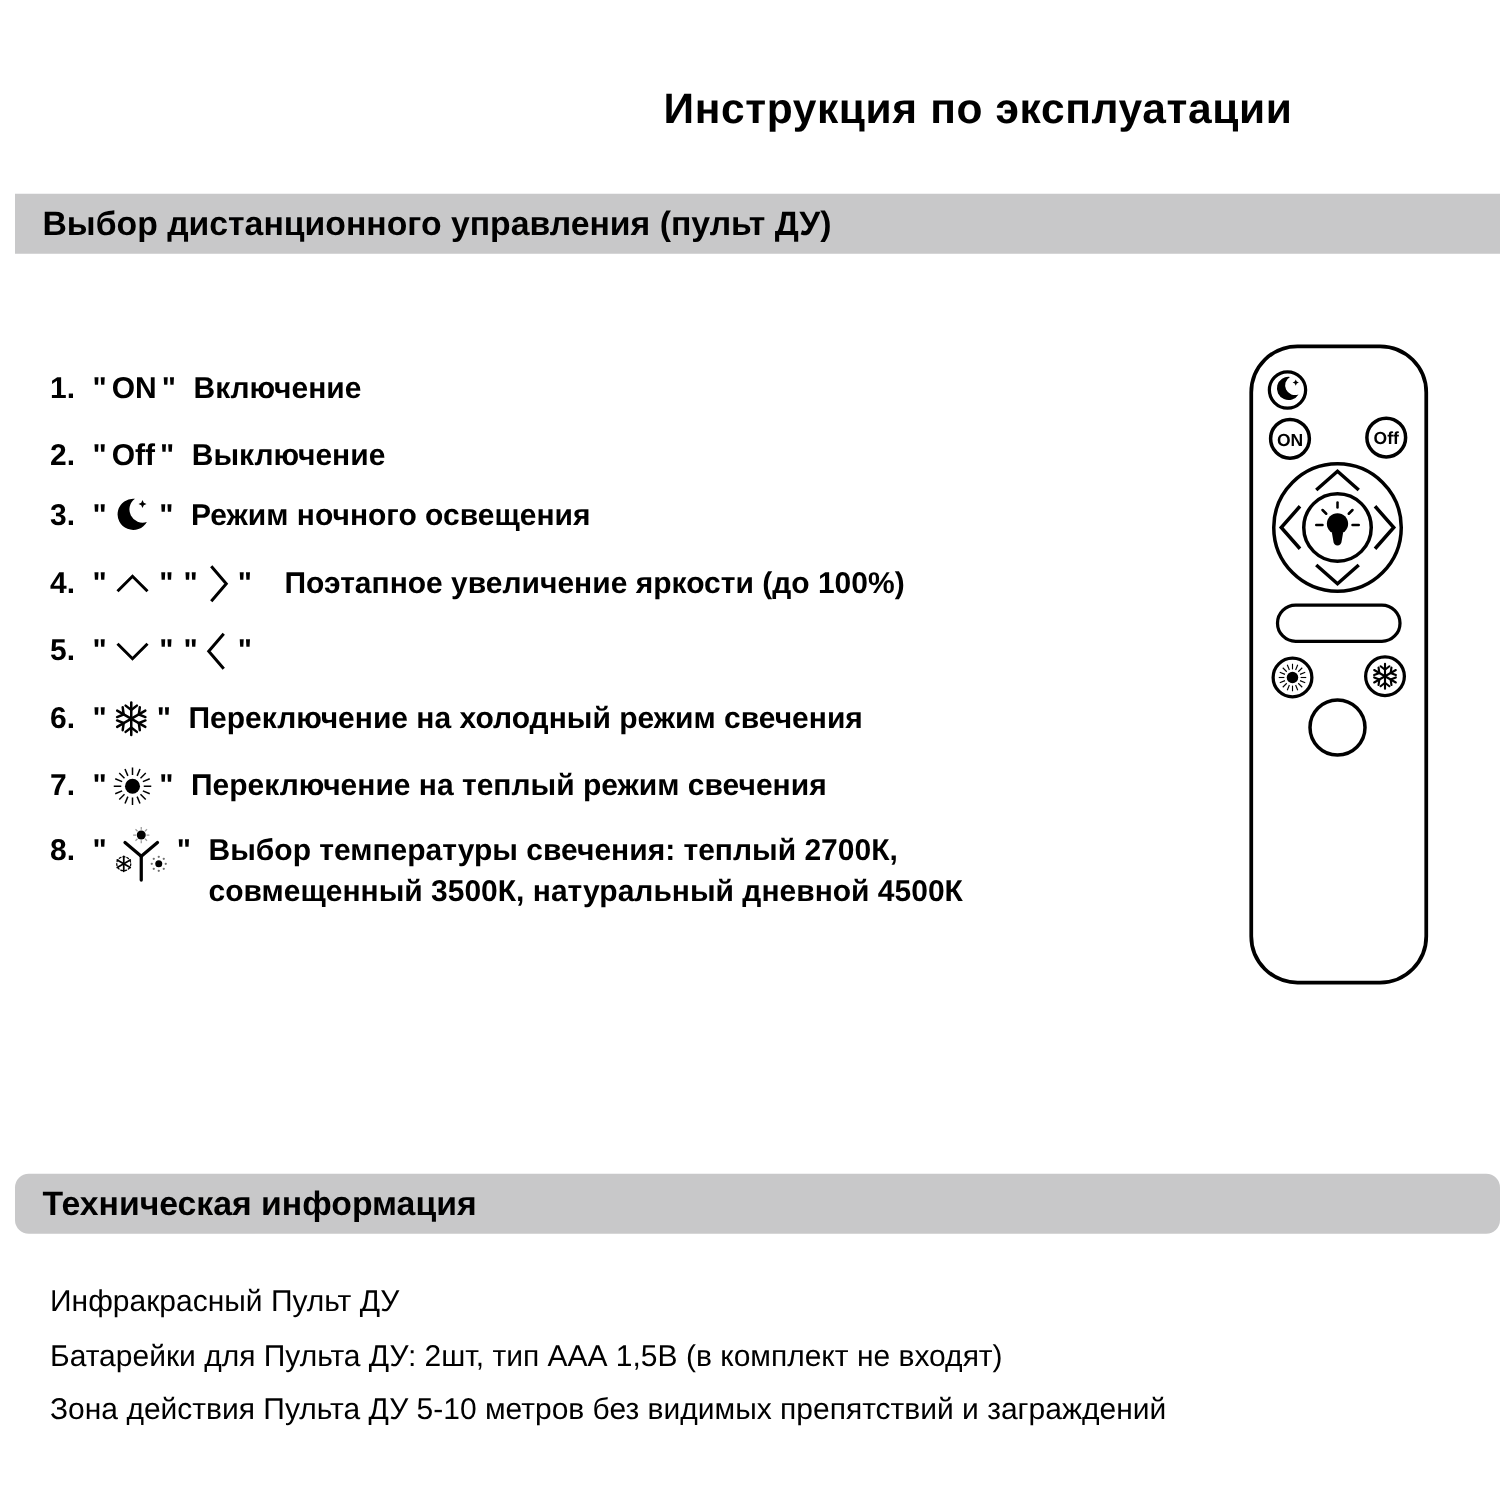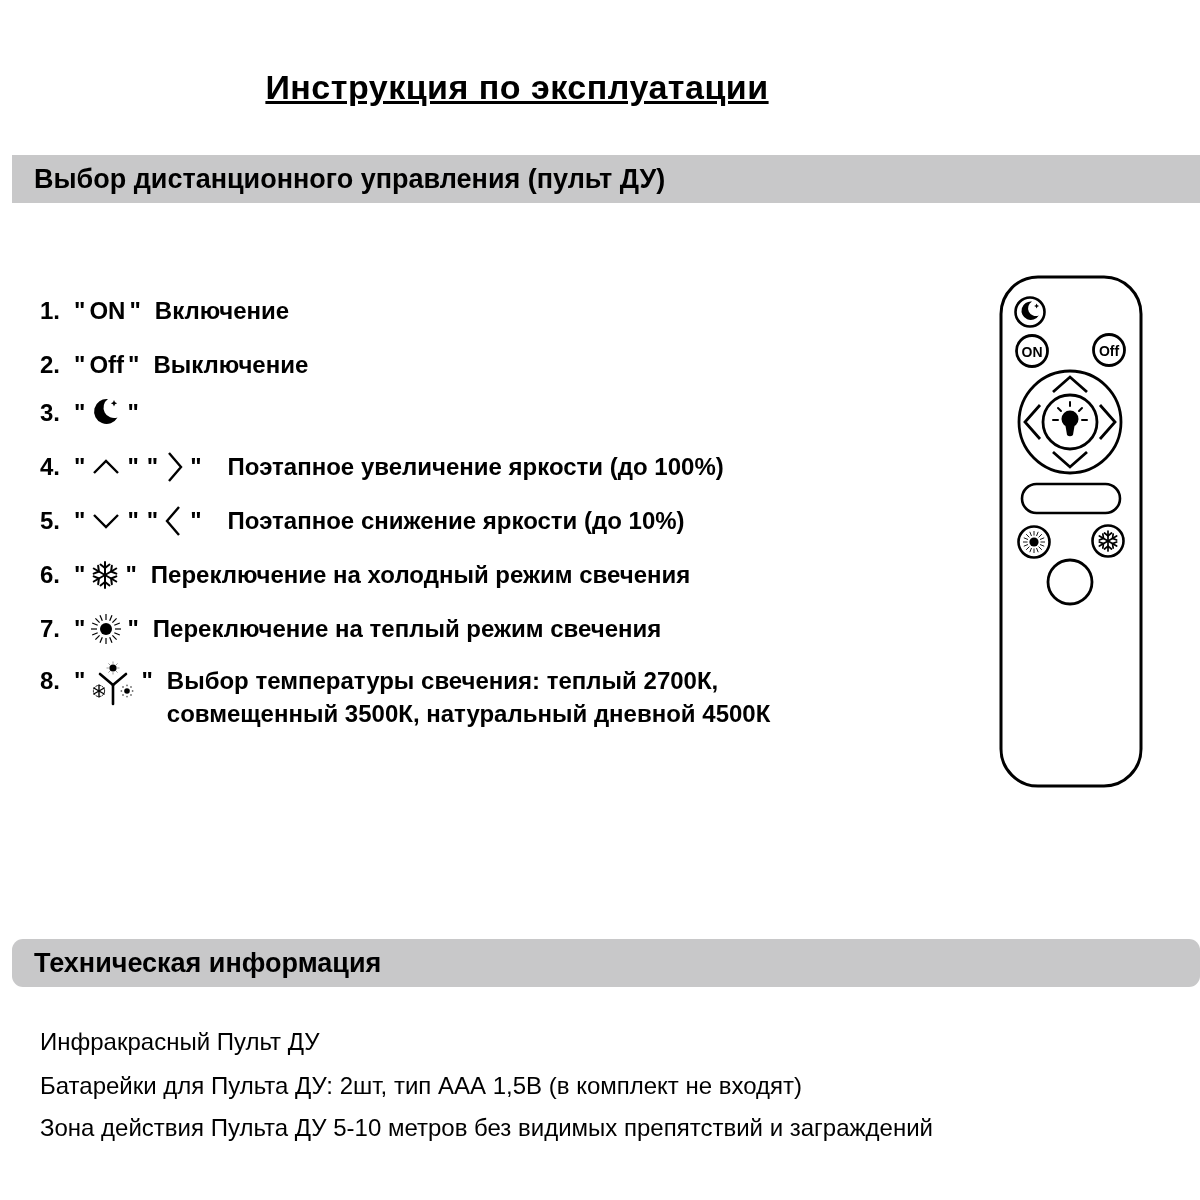--- a/index.html
+++ b/index.html
@@ -2,22 +2,22 @@
 <html><head>
 <meta charset="utf-8">
 <style>
   html,body{margin:0;padding:0;}
   body{
     width:1200px;height:1200px;position:relative;background:#ffffff;
     font-family:"Liberation Sans",sans-serif;color:#000;overflow:hidden;
   }
   .abs{position:absolute;}
   .page-title{
-    left:0;top:68px;width:1034px;text-align:center;
-    font-size:34px;font-weight:700;letter-spacing:.5px;text-decoration:underline;
+    left:0;top:68px;width:1034px;text-align:right;
+    font-size:34px;font-weight:700;letter-spacing:.5px;
   }
   .section-bar{
     left:12px;width:1188px;height:48px;background:#c8c8c9;
     display:flex;align-items:center;
   }
   .section-bar .bar-label{
     padding-left:22px;font-size:27px;font-weight:700;
   }
   .bar-remote{top:155px;}
   .bar-tech{top:939px;border-radius:11px;}
@@ -64,20 +64,21 @@
 <div class="abs instr-row" style="top:393px">
   <span class="num">3.</span>
   <span class="q">"</span>
   <span class="icon">
     <svg width="34" height="36" viewBox="0 0 34 36">
       <path d="M 19,4 A 12.5,12.5 0 1 0 28.5,22.5 A 10.5,10.5 0 0 1 19,4 Z" fill="#000"></path>
       <path d="M 25,5 l 1,2.2 2.2,1 -2.2,1 -1,2.2 -1,-2.2 -2.2,-1 2.2,-1 Z" fill="#000"></path>
     </svg>
   </span>
   <span class="q">"</span>
+  <span class="desc">Режим ночного освещения</span>
 </div>
 
 <div class="abs instr-row" style="top:447px">
   <span class="num">4.</span>
   <span class="q">"</span>
   <span class="icon">
     <svg width="34" height="26" viewBox="0 0 34 26">
         <polyline points="5,19 17,7 29,19" fill="none" stroke="#000" stroke-width="2.4"></polyline>
       </svg>
   </span>
@@ -101,21 +102,20 @@
       </svg>
   </span>
   <span class="q">"</span>
   <span class="q">"</span>
   <span class="icon">
     <svg width="24" height="36" viewBox="0 0 24 36">
         <polyline points="17,4 5,18 17,32" fill="none" stroke="#000" stroke-width="2.4"></polyline>
       </svg>
   </span>
   <span class="q">"</span>
-  <span class="desc gap">Поэтапное снижение яркости (до 10%)</span>
 </div>
 
 <div class="abs instr-row" style="top:555px">
   <span class="num">6.</span>
   <span class="q">"</span>
   <span class="icon">
     <svg width="32" height="32" viewBox="0 0 32 32">
       <g stroke="#000" stroke-width="2" stroke-linecap="round" fill="none">
         <g>
           <line x1="16" y1="3" x2="16" y2="29"></line>

